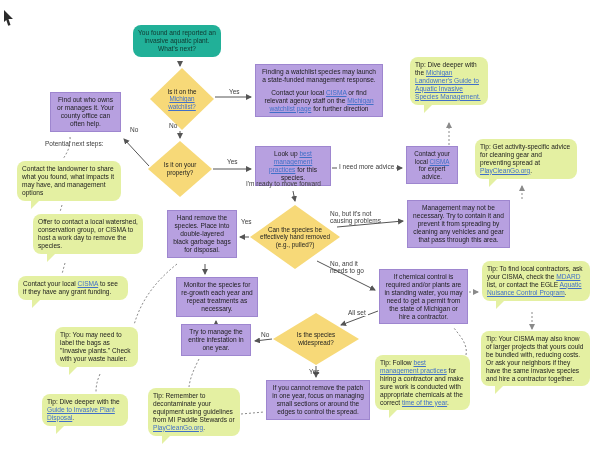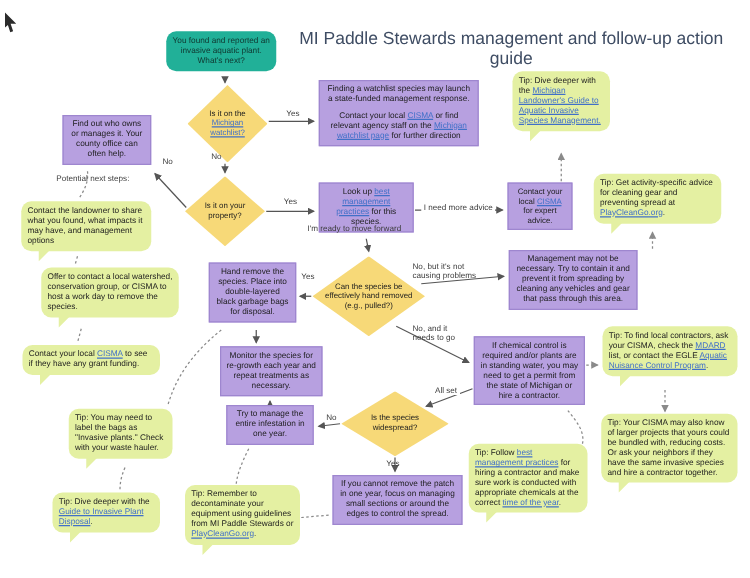--- a/index.html
+++ b/index.html
@@ -72,21 +72,20 @@
       <path d="M65,263 L62,274"></path>
     </g>
   </svg>
 
   <div class="cursor">
     <svg width="14" height="18">
         <path d="M2,1 L11,10 L6.5,10 L8.5,16 L6.2,16.8 L4.3,11 L2,13 Z" fill="#2b2b2b"></path>
       </svg>
   </div>
 
-  <div class="title">MI Paddle Stewards management and follow-up action guide</div>
 
   <div class="node teal" style="left:133px;top:25px;width:88px;">You found and reported an invasive aquatic plant. What's next?</div>
 
   <div class="node diamond" style="left:150px;top:68px;width:64px;height:62px;">
     <span><span>Is it on the </span><a class="lnk">Michigan watchlist?</a></span>
   </div>
 
   <div class="node purple" style="left:255px;top:64px;width:128px;">
     <div class="p1">Finding a watchlist species may launch a state-funded management response.</div>
     <div><span>Contact your local </span><a class="lnk">CISMA</a><span> or find relevant agency staff on the </span><a class="lnk">Michigan watchlist page</a><span> for further direction</span></div>

